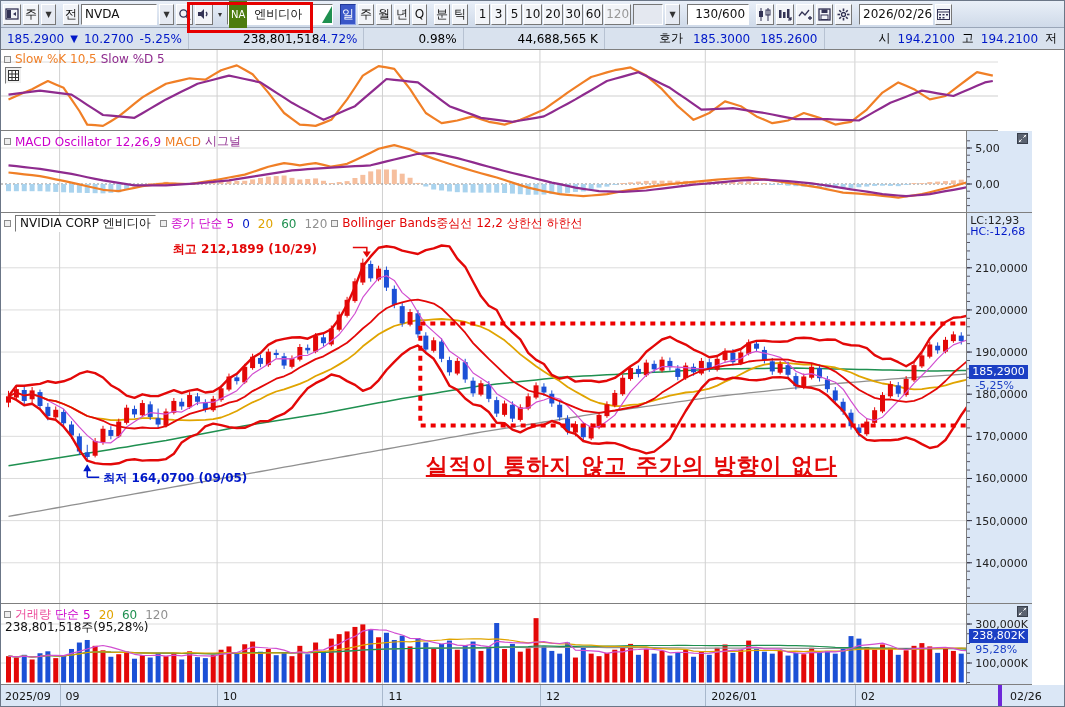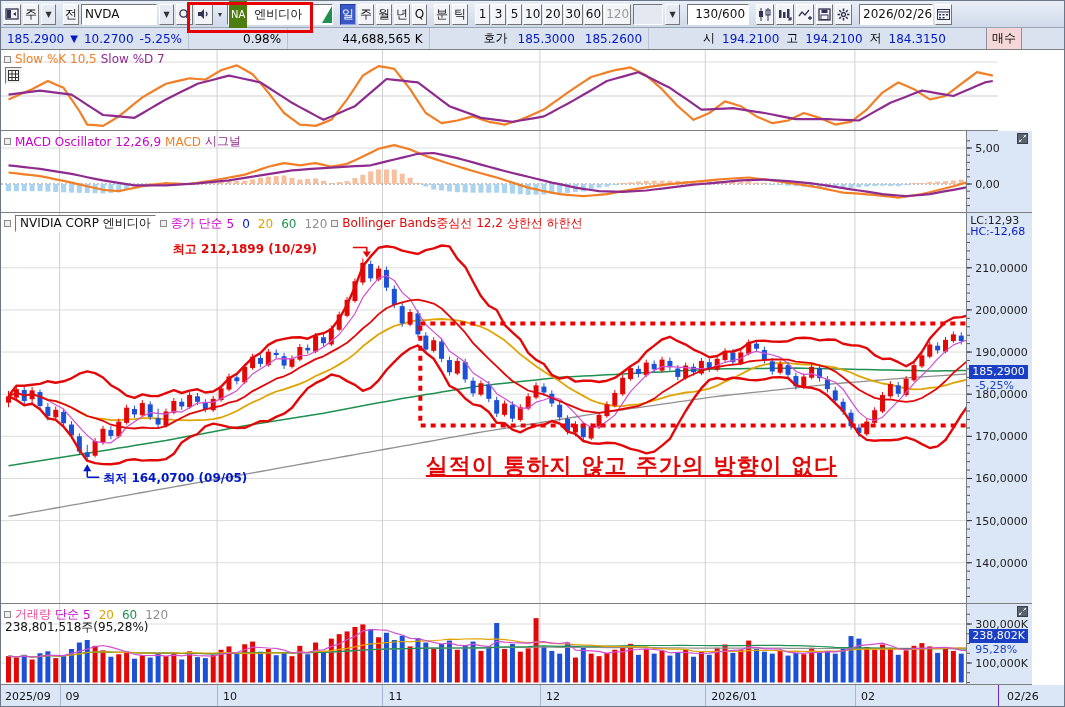--- a/index.html
+++ b/index.html
@@ -1,20 +1,20 @@
 <!DOCTYPE html>
 <html><head>
 <meta charset="utf-8">
 <style>
   html,body{margin:0;padding:0;background:#b0b8c4;}
   *{box-sizing:border-box;font-family:"DejaVu Sans","Liberation Sans",sans-serif;}
   #app{position:relative;width:1065px;height:707px;background:#fff;overflow:hidden;border:1px solid #6b7687;}
   
   .row1{position:absolute;left:0;top:0;width:1065px;height:27px;background:linear-gradient(#e9eff8,#cfdae9);border-bottom:1px solid #9aa6b8;display:flex;align-items:center;padding:2px 2px;gap:2px;}
-  .row2{position:absolute;left:0;top:27px;width:1065px;height:22px;background:#d9e2ee;border-bottom:1px solid #7f7f7f;display:flex;align-items:center;font-size:12px;white-space:nowrap;overflow:hidden;gap:48px;}
+  .row2{position:absolute;left:0;top:27px;width:1065px;height:22px;background:#d9e2ee;border-bottom:1px solid #7f7f7f;display:flex;align-items:flex-start;font-size:12px;white-space:nowrap;overflow:hidden;gap:48px;}
   .btn{height:21px;min-width:20px;padding:0 3px;background:#f2f4f8;border:1px solid;border-color:#ffffff #777 #777 #ffffff;font-size:12px;display:flex;align-items:center;justify-content:center;color:#111;}
   .btn.small{min-width:15px;padding:0 1px;}
   .btn.active{background:#3a57c8;color:#fff;border-color:#223a99 #8fa4e8 #8fa4e8 #223a99;}
   .btn.gray{color:#999;}
   .inputbox{height:21px;background:#fff;border:1px solid;border-color:#777 #fff #fff #777;display:flex;align-items:center;font-size:12px;padding:0 3px;color:#111;}
   .dropbtn{width:15px;height:21px;background:#e6eaf2;border:1px solid;border-color:#fff #777 #777 #fff;display:flex;align-items:center;justify-content:center;font-size:8px;color:#333;}
   .sep{width:3px;}
   .icon12{display:block;}
   .cell{display:flex;align-items:center;padding:0 6px;height:100%;border-right:1px solid #b7c2d2;}
   .blue{color:#0018c8;}
@@ -174,20 +174,24 @@
   </div>
   <div class="redbox-anno"></div>
 
   <div class="row2">
     <div class="cell" style="width:188px;justify-content:flex-end;gap:6px">
       <span class="blue">185.2900</span>
       <span class="blue" style="font-size:10px">▼</span>
       <span class="blue">10.2700</span>
       <span class="blue">-5.25%</span>
     </div>
+    <div class="cell" style="width:182px;justify-content:space-between">
+      <span>238,801,518</span>
+      <span class="blue">4.72%</span>
+    </div>
     <div class="cell" style="width:58px;justify-content:flex-end">
       <span>0.98%</span>
     </div>
     <div class="cell" style="width:112px;justify-content:flex-end">
       <span>44,688,565 K</span>
     </div>
     <div class="cell" style="width:175px;gap:10px">
       <span>호가</span>
       <span class="blue">185.3000</span>
       <span class="blue">185.2600</span>
@@ -203,21 +207,21 @@
     <div class="pill" style="background:#f6d7d7">매수</div>
     <div class="pill" style="background:#c4b5fd">매도</div>
     <div class="pill">평</div>
   </div>
 
   <div class="panelrow" style="top:49px;height:81px">
     <div class="plot" style="height:81px">
       <div class="legend">
         <span class="lgsq"></span>
         <span style="color:#f07f26">Slow %K 10,5</span>
-        <span style="color:#8e2b8e">Slow %D 7</span>
+        <span style="color:#8e2b8e">Slow %D 5</span>
       </div>
       <div style="position:absolute;left:4px;top:17px;width:17px;height:17px;background:#f0f0f0;border:1px solid;border-color:#777 #fff #fff #777;display:flex;align-items:center;justify-content:center;z-index:5">
         <svg width="11" height="11" viewBox="0 0 11 11">
             <rect x="0.5" y="0.5" width="10" height="10" fill="#fff" stroke="#333"></rect>
             <line x1="0.5" y1="4" x2="10.5" y2="4" stroke="#333"></line>
             <line x1="0.5" y1="7.5" x2="10.5" y2="7.5" stroke="#333"></line>
             <line x1="4" y1="0.5" x2="4" y2="10.5" stroke="#333"></line>
             <line x1="7.5" y1="0.5" x2="7.5" y2="10.5" stroke="#333"></line>
           </svg>
       </div>
@@ -953,21 +957,21 @@
           <line x1="0" y1="59" x2="5" y2="59" stroke="#334"></line>
         </svg>
         <div class="ylab " style="top: 15px;">300,000K</div>
         <div class="ylab " style="top: 54px;">100,000K</div>
         <div class="tag" style="top: 24.9336px;">238,802K</div>
         <div class="pct-blue" style="top: 39.9336px;">95,28%</div>
       </div>
   </div>
 
   <div class="xaxis" id="xAxisStrip">
-    <div style="position:absolute;left:997px;top:0;width:68px;height:23px;border-left:1px solid #6d28d9;">
+    <div style="position:absolute;left:997px;top:0;width:68px;height:23px;border-left:4px solid #6d28d9;">
       <span class="xlab" style="left:8px">02/26</span>
     </div>
   <div style="position: absolute; left: 59px; top: 0px; width: 1px; height: 23px; background: rgb(168, 184, 204);"></div>
       <div style="position: absolute; left: 216px; top: 0px; width: 1px; height: 23px; background: rgb(168, 184, 204);"></div>
       <div style="position: absolute; left: 381px; top: 0px; width: 1px; height: 23px; background: rgb(168, 184, 204);"></div>
       <div style="position: absolute; left: 539px; top: 0px; width: 1px; height: 23px; background: rgb(168, 184, 204);"></div>
       <div style="position: absolute; left: 704px; top: 0px; width: 1px; height: 23px; background: rgb(168, 184, 204);"></div>
       <div style="position: absolute; left: 854px; top: 0px; width: 1px; height: 23px; background: rgb(168, 184, 204);"></div>
       <span class="xlab" style="left: 4px;">2025/09</span>
       <span class="xlab" style="left: 64.618px; text-align: center;">09</span>

